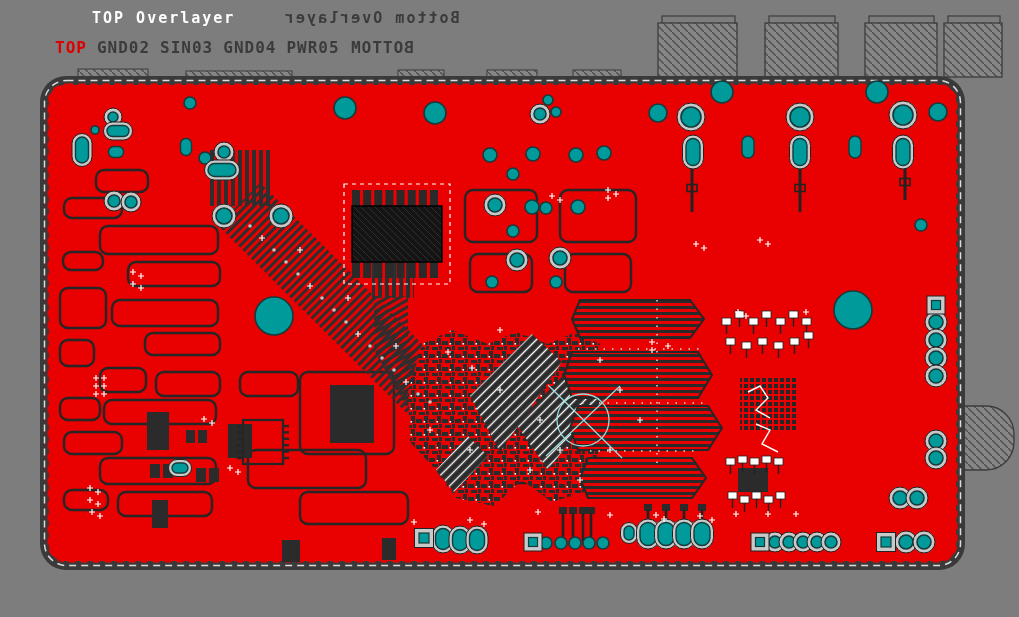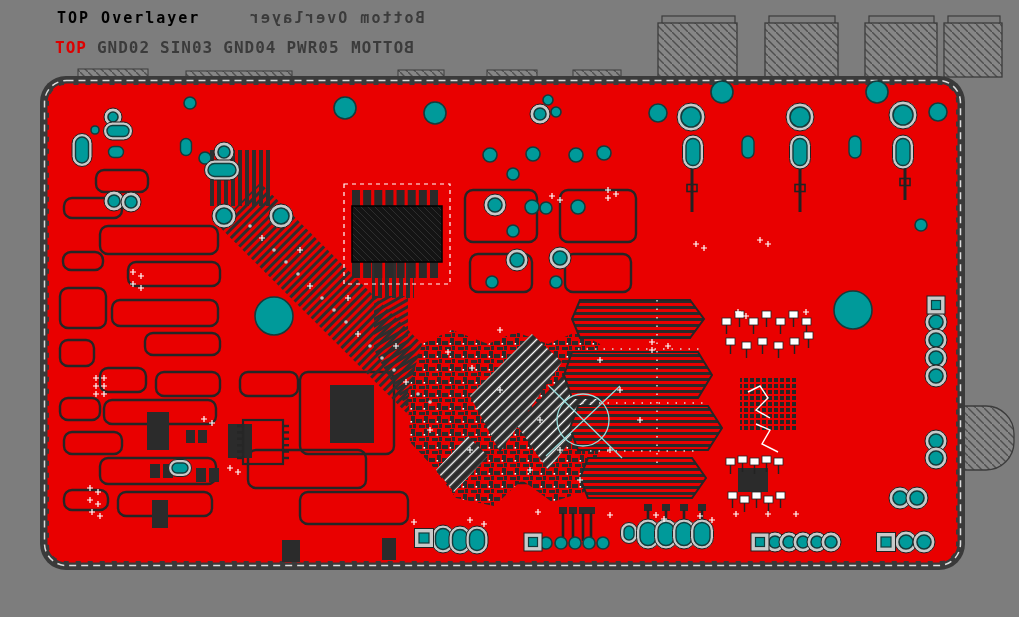--- a/index.html
+++ b/index.html
@@ -13,21 +13,21 @@
   .mirrored{transform:scaleX(-1);}
   .gap-left{margin-left:38px;}
   svg{position:absolute;left:0;top:0;}
 </style>
 </head>
 <body>
 
 <div class="stage">
 
   <div class="labels">
-    <div class="lrow lrow1"><span class="lbl" style="color: #000000;">TOP Overlayer</span><span class="lbl mirrored gap-left" style="color: rgb(59, 59, 59);">Bottom Overlayer</span></div>
+    <div class="lrow lrow1"><span class="lbl" style="color: #ffffff; margin-left: 35px;">TOP Overlayer</span><span class="lbl mirrored gap-left" style="color: rgb(59, 59, 59);">Bottom Overlayer</span></div>
     <div class="lrow lrow2"><span class="lbl" style="color: rgb(221, 0, 0);">TOP</span><span class="lbl" style="color: rgb(59, 59, 59);">GND02</span><span class="lbl" style="color: rgb(59, 59, 59);">SIN03</span><span class="lbl" style="color: rgb(59, 59, 59);">GND04</span><span class="lbl" style="color: rgb(59, 59, 59);">PWR05</span><span class="lbl mirrored" style="color: rgb(59, 59, 59);">BOTTOM</span></div>
   </div>
 
   <svg id="board-svg" width="1019" height="617" viewBox="0 0 1019 617">
     <defs>
       <pattern id="pat-hatch" width="8" height="8" patternUnits="userSpaceOnUse">
         <rect width="8" height="8" fill="#868686"></rect>
         <path d="M0,0 L8,8" stroke="#4f4f4f" stroke-width="1.4"></path>
       </pattern>
       <pattern id="pat-ic" width="7" height="7" patternUnits="userSpaceOnUse">

